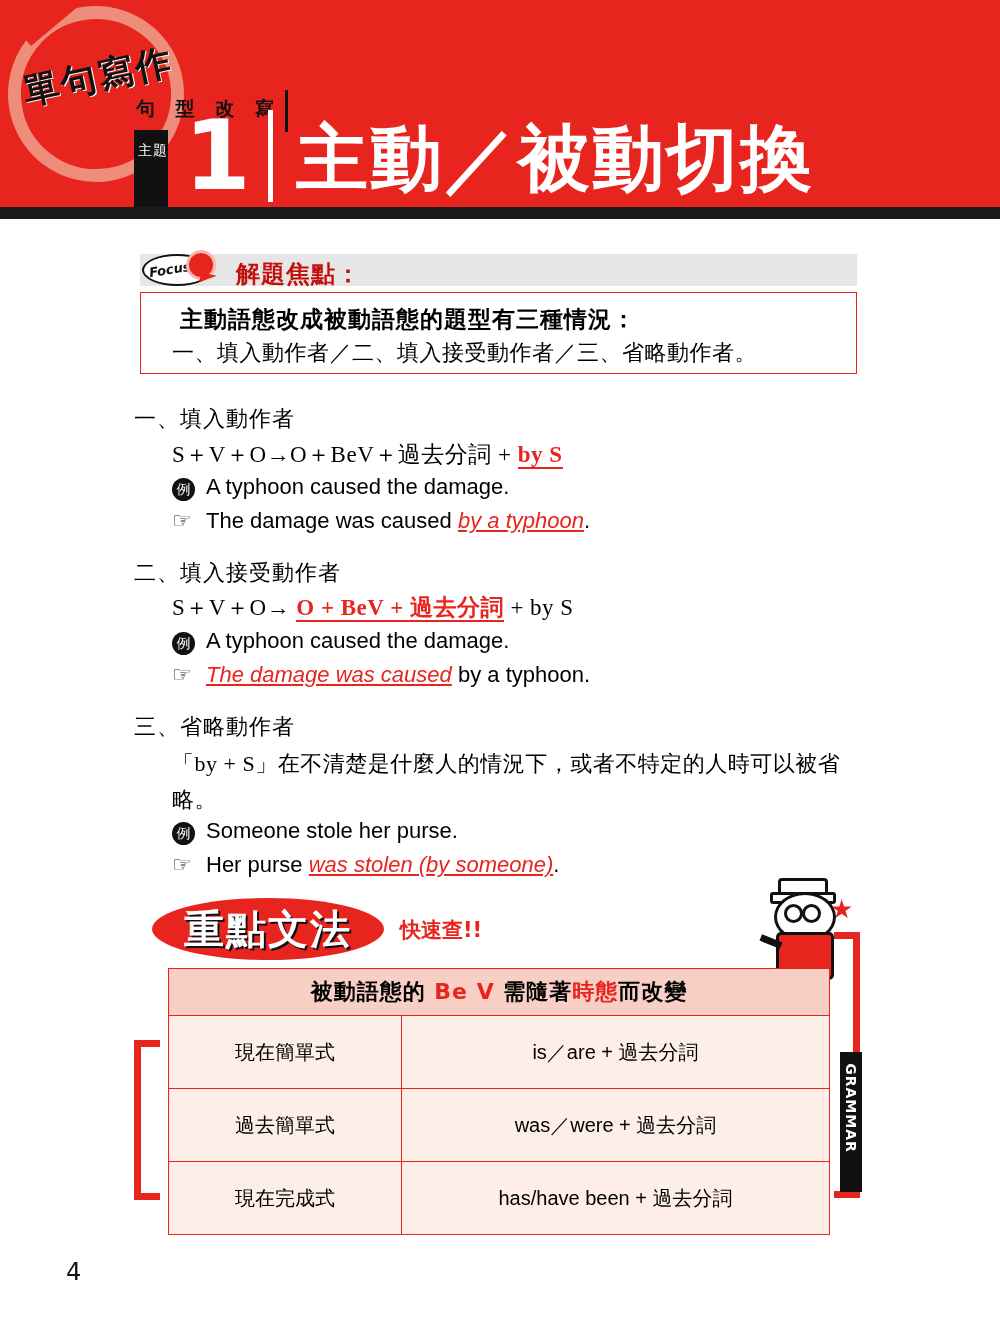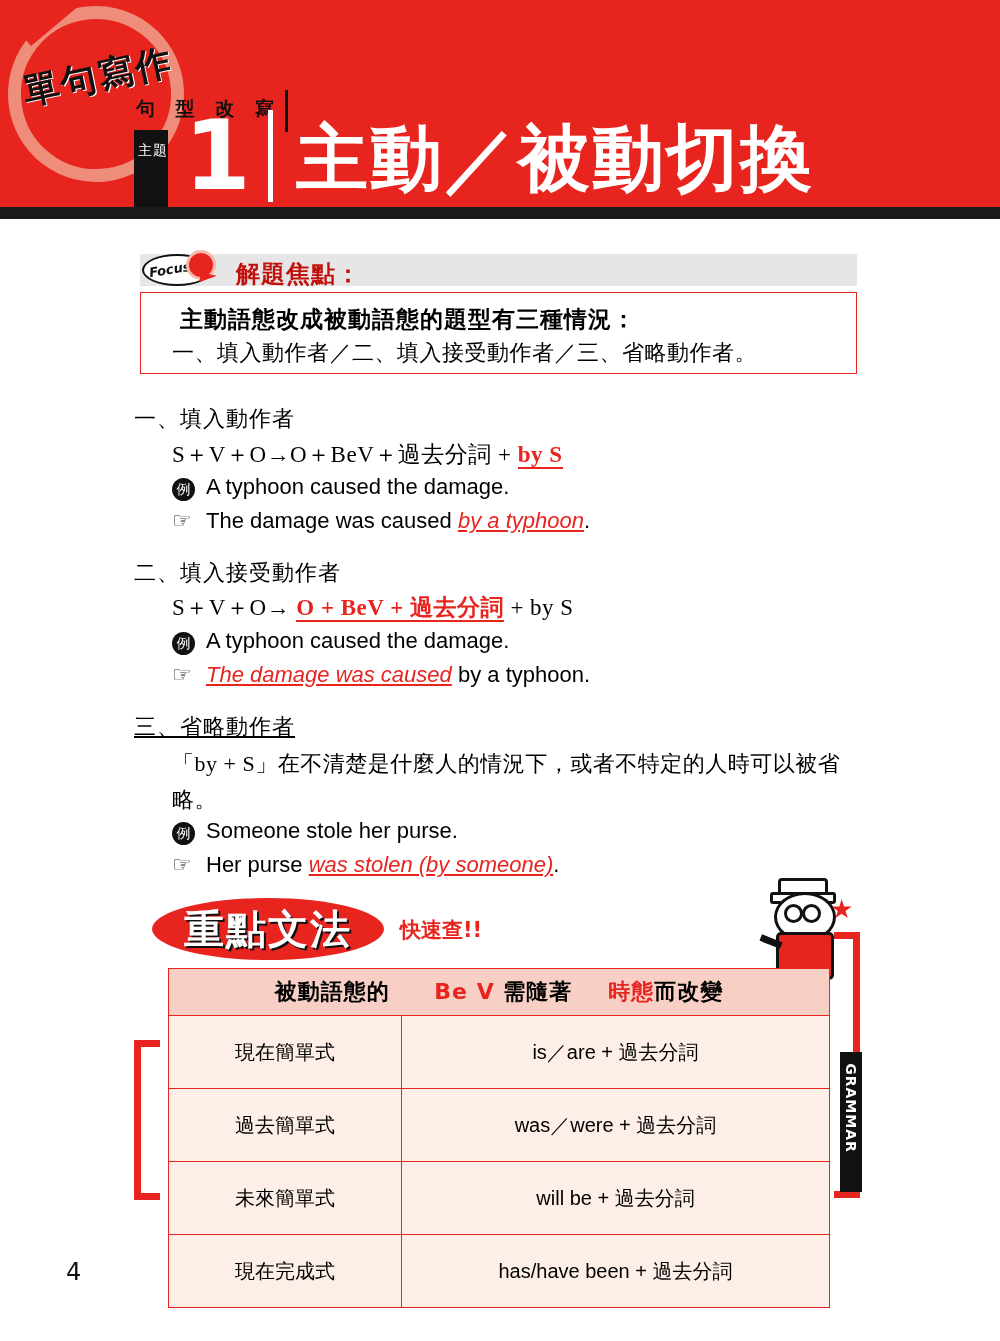--- a/index.html
+++ b/index.html
@@ -302,21 +302,21 @@
     border-collapse: collapse;
   }
   .gram-table th {
     background: #f7cfc4;
     border: 1.5px solid #e8241f;
     font-family: "DejaVu Sans", sans-serif;
     font-size: 22px;
     padding: 8px 0;
     letter-spacing: 1px;
   }
-  .gram-table th .r { color: #e8241f; margin-left: 36px; }
+  .gram-table th .r { color: #e8241f; }
   .gram-table td {
     background: #fdeee8;
     border: 1.5px solid #e8241f;
     font-size: 20px;
     text-align: center;
     padding: 20px 0;
     height: 32px;
   }
   .gram-table td.c1 { width: 232px; }
   .gram-table td.c2 {
@@ -430,21 +430,21 @@
 <div class="formula" style="left:172px; top:592px;">
   <span>S＋V＋O→ </span><span class="hl">O + BeV + 過去分詞</span><span> + by S</span>
 </div>
 <div class="ex-badge" style="left:172px; top:632px;">例</div>
 <div class="ex-text" style="left:206px; top:628px;">A typhoon caused the damage.</div>
 <div class="hand" style="left:172px; top:662px;">☞</div>
 <div class="ans-text" style="left:206px; top:662px;">
   <span class="u ans-red">The damage was caused</span><span> by a typhoon.</span>
 </div>
 
-<div class="sec-head" style="left:134px; top:712px;text-decoration:underline;">三、省略動作者</div>
+<div class="sec-head" style="left:134px; top:712px;">三、省略動作者</div>
 <div class="para" style="left:172px; top:746px; width:690px;">「by + S」在不清楚是什麼人的情況下，或者不特定的人時可以被省略。</div>
 <div class="ex-badge" style="left:172px; top:822px;">例</div>
 <div class="ex-text" style="left:206px; top:818px;">Someone stole her purse.</div>
 <div class="hand" style="left:172px; top:852px;">☞</div>
 <div class="ans-text" style="left:206px; top:852px;">
   <span>Her purse </span><span class="u ans-red">was stolen (by someone)</span><span>.</span>
 </div>
 
 <div class="gram-bracket-left"></div>
 <div class="gram-bracket-right"></div>
@@ -477,24 +477,20 @@
   <tbody>
     <tr>
       <td class="c1">現在簡單式</td>
       <td class="c2">is／are + 過去分詞</td>
     </tr>
     <tr>
       <td class="c1">過去簡單式</td>
       <td class="c2">was／were + 過去分詞</td>
     </tr>
     <tr>
-      <td class="c1">未來簡單式</td>
-      <td class="c2">will be + 過去分詞</td>
-    </tr>
-    <tr>
       <td class="c1">現在完成式</td>
       <td class="c2">has/have been + 過去分詞</td>
     </tr>
   </tbody>
 </table>
 
 <div class="side-tab">
   <span>GRAMMAR</span>
 </div>
 

